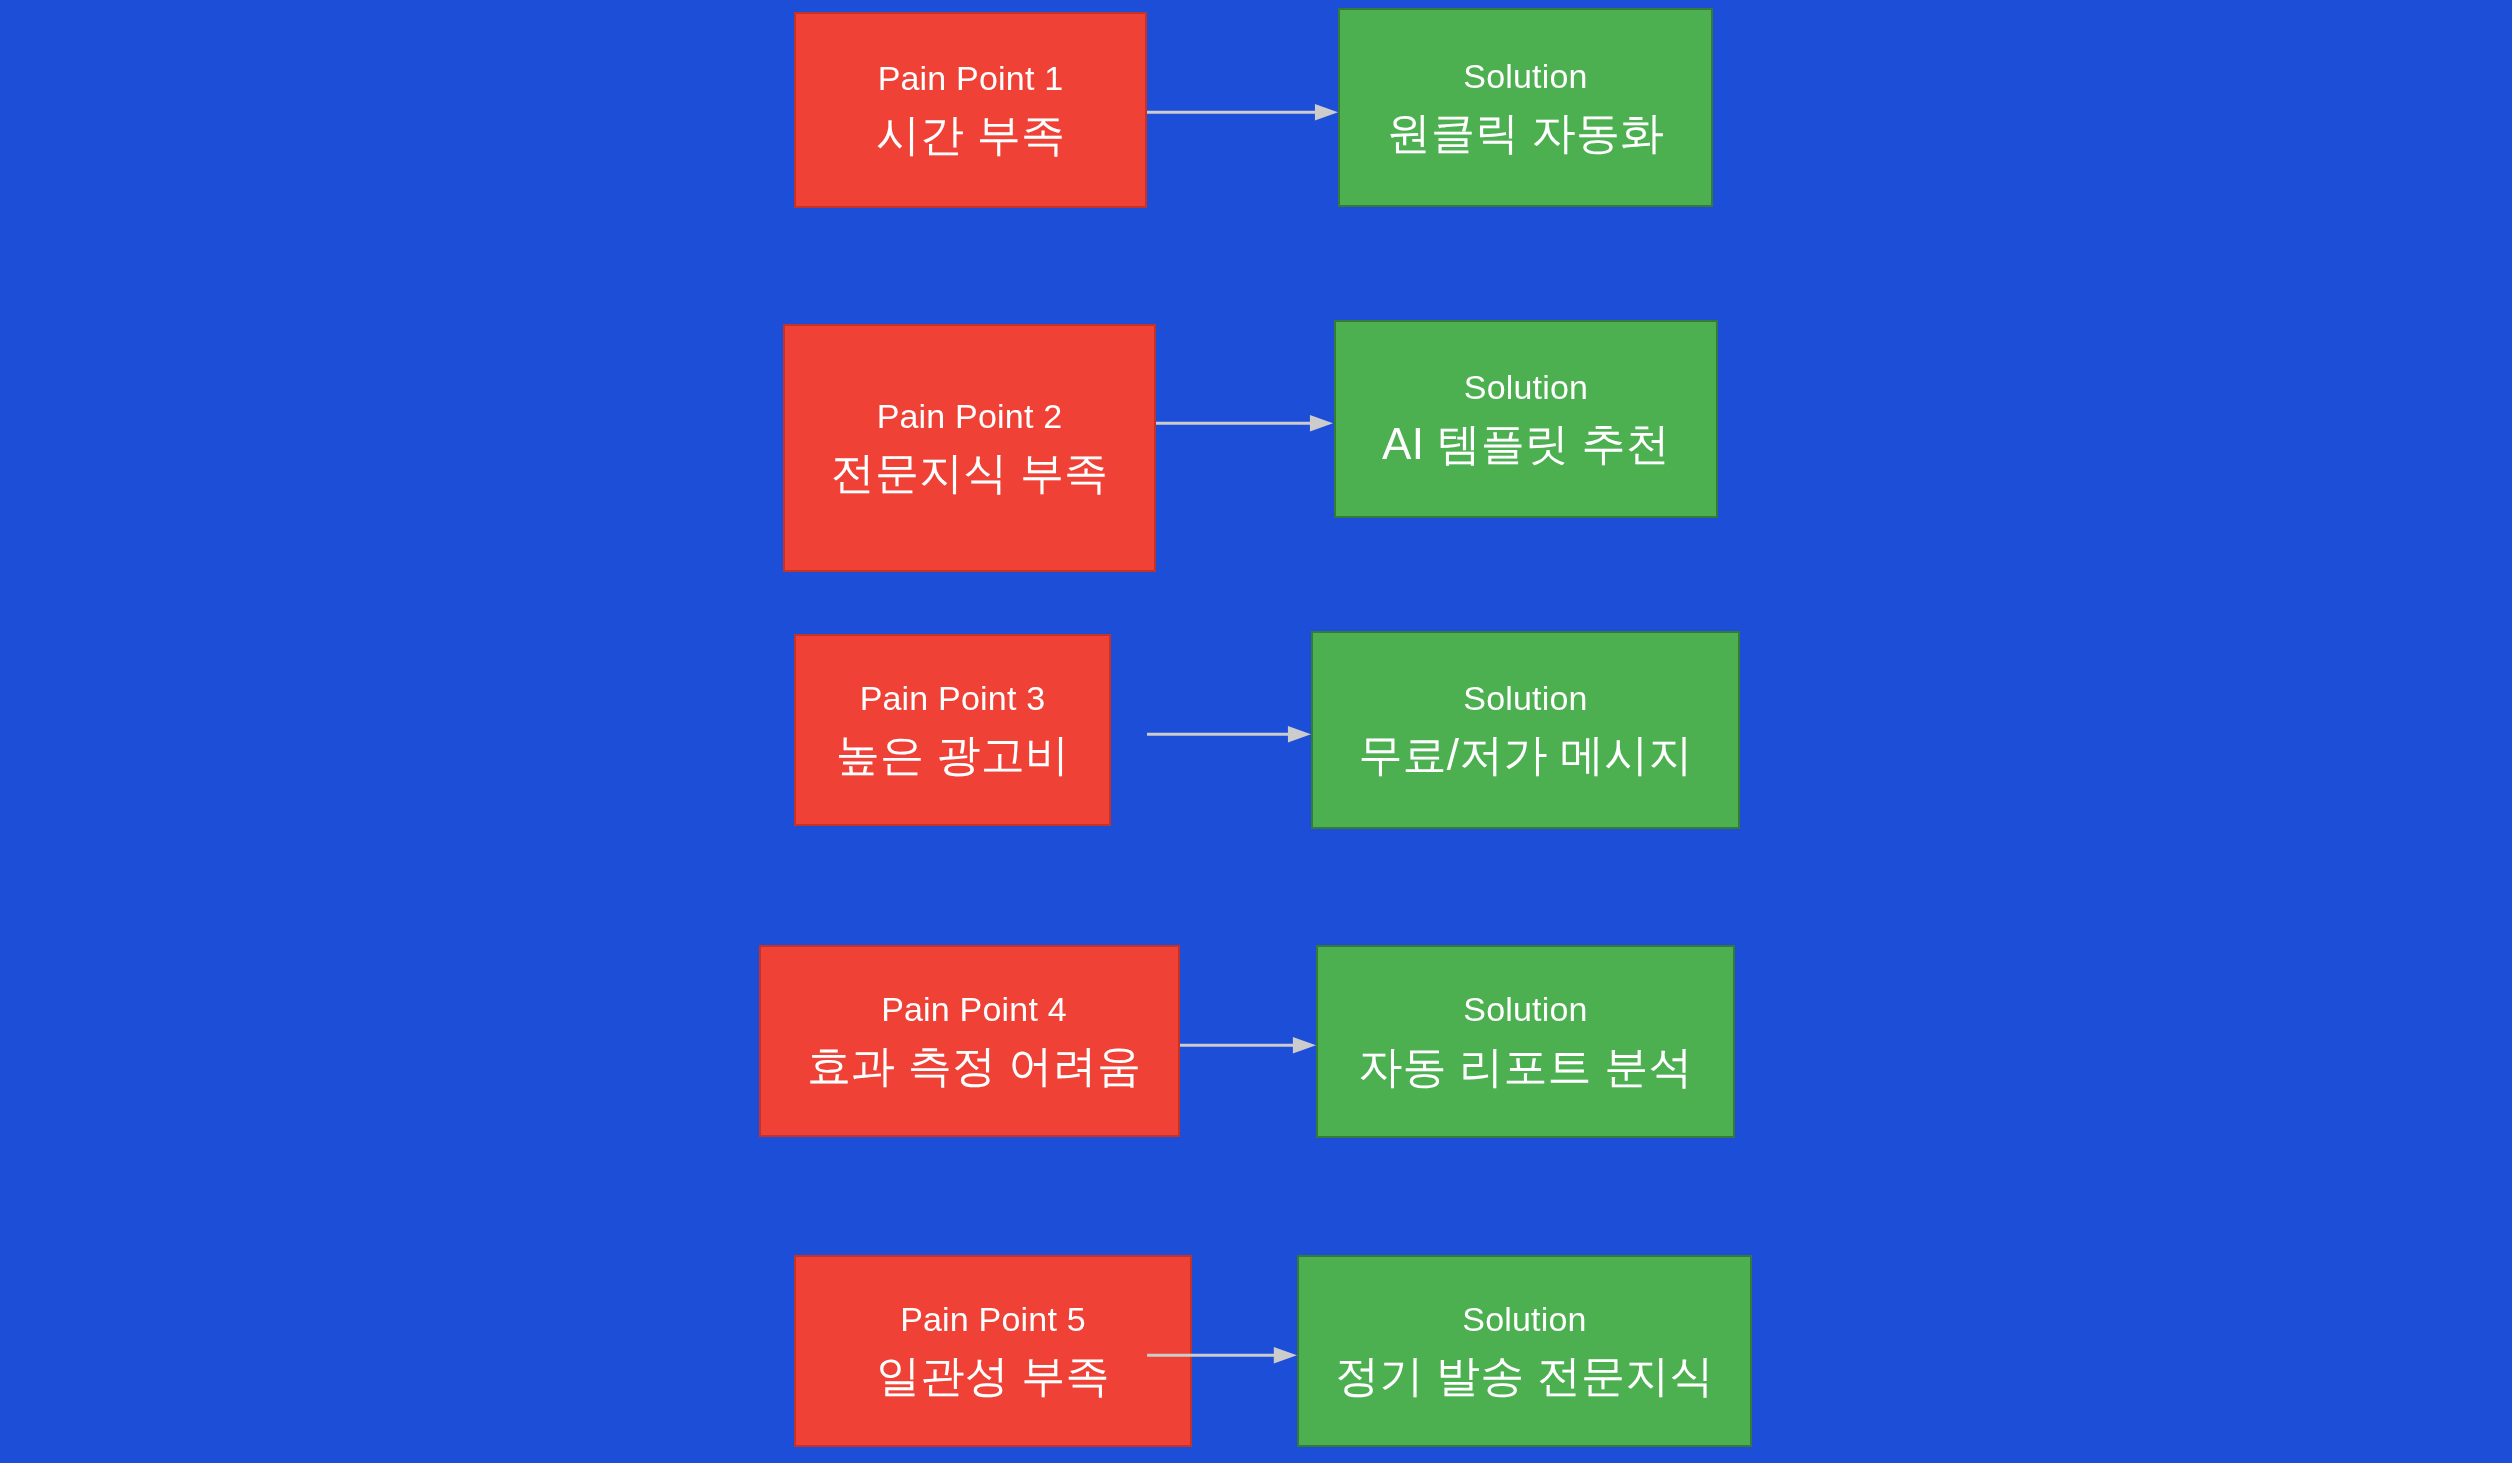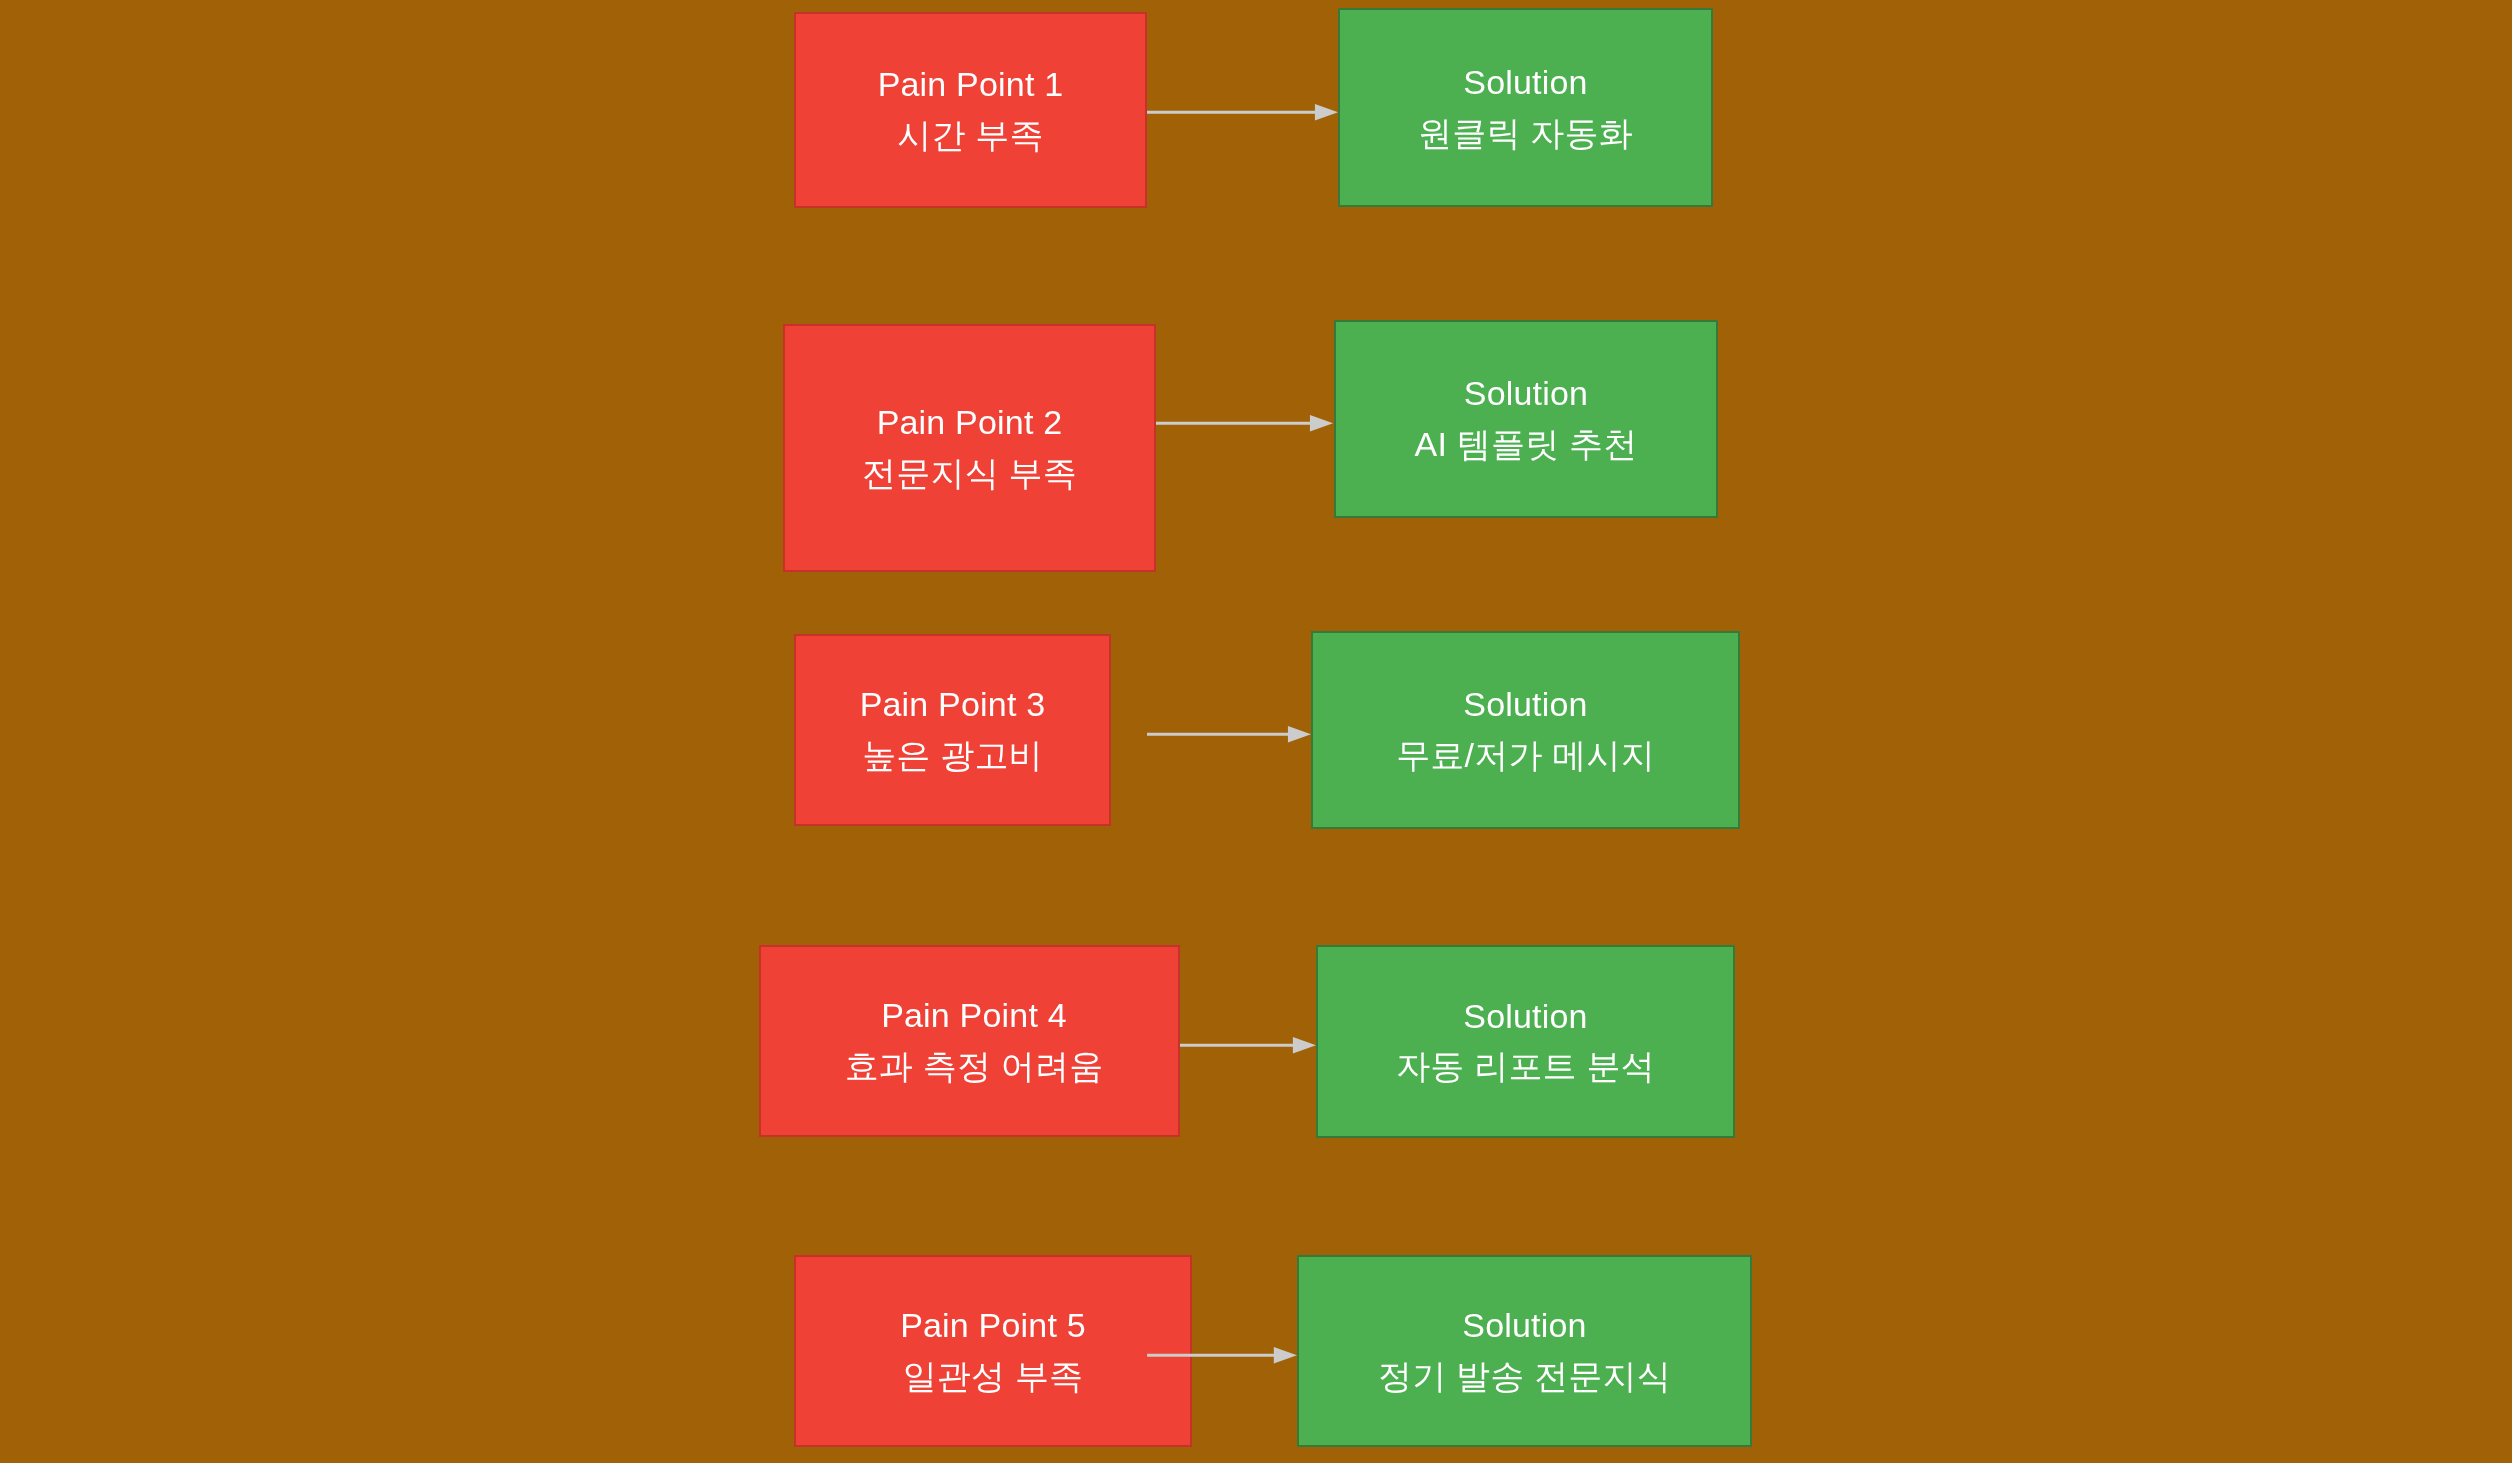--- a/index.html
+++ b/index.html
@@ -11,21 +11,21 @@
     width: 2512px;
     height: 1464px;
     background: #030a16;
     font-family: "Liberation Sans", "DejaVu Sans", sans-serif;
     overflow: hidden;
   }
   #canvas {
     position: relative;
     width: 2512px;
     height: 1464px;
-    background: #a16207;
+    background: #1d4ed8;
   }
 
   
   .node {
     position: absolute;
     box-sizing: border-box;
     display: flex;
     flex-direction: column;
     align-items: center;
     justify-content: center;
@@ -41,21 +41,21 @@
   .node.solution {
     background: #4caf50;
     border: 2.8px solid #357a38;
   }
   .node .line1 {
     font-size: 34px;
     font-weight: 400;
     white-space: nowrap;
   }
   .node .line2 {
-    font-size: 34px;
+    font-size: 44px;
     font-weight: 400;
     white-space: nowrap;
     margin-top: 5.5px;
   }
 
   
   .arrow {
     position: absolute;
     height: 18.5px;
     display: block;

